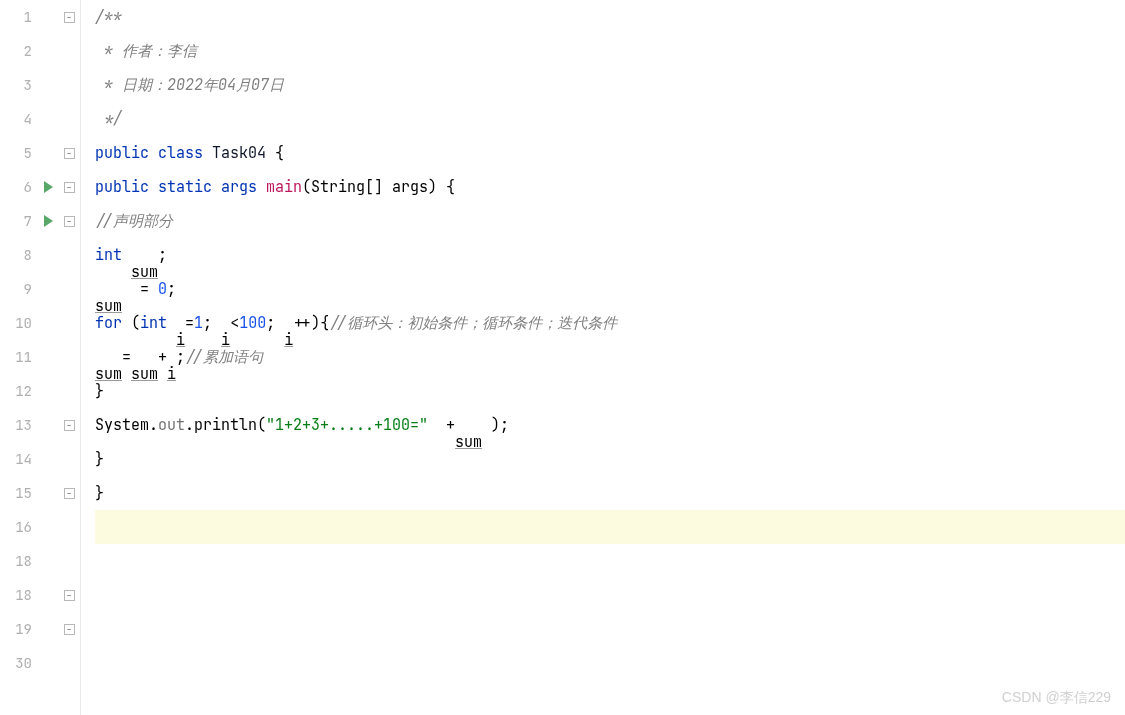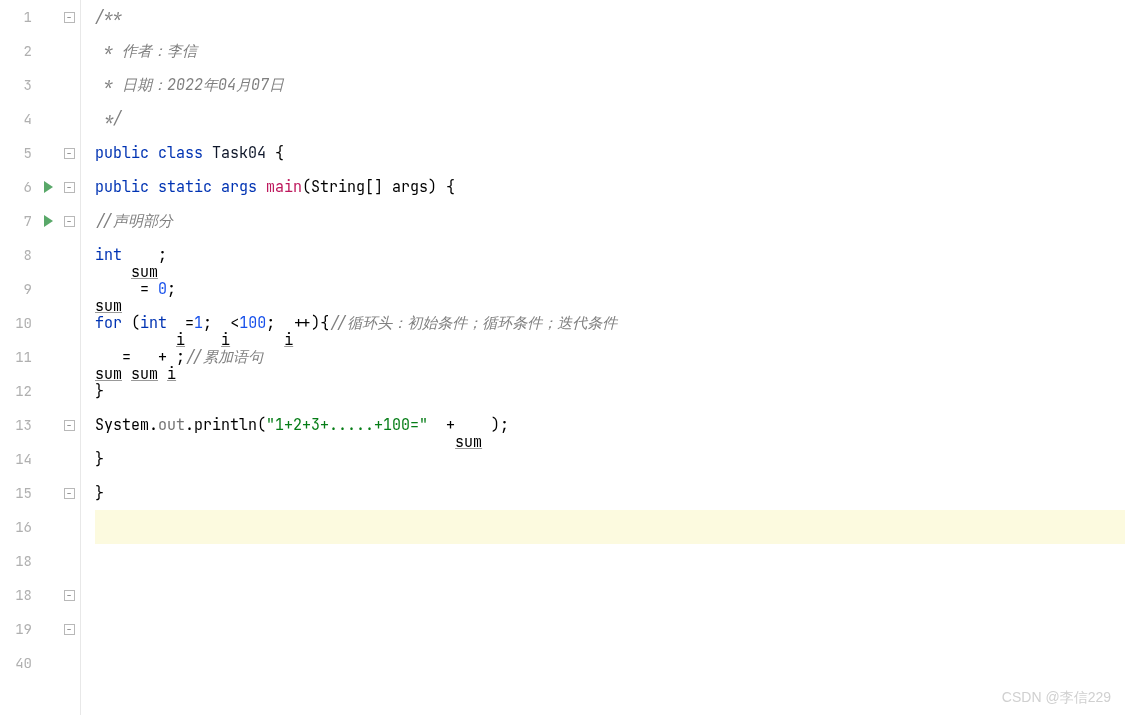--- a/index.html
+++ b/index.html
@@ -259,21 +259,21 @@
     </div>
     <div class="gutter-row">
       <div class="line-number">19</div>
       <div class="run-marker"></div>
       <div class="fold-col">
         <div class="fold-line" style="top: 0px;"></div>
         <div class="fold-toggle"></div>
       </div>
     </div>
     <div class="gutter-row">
-      <div class="line-number">40</div>
+      <div class="line-number">30</div>
       <div class="run-marker"></div>
       <div class="fold-col"></div>
     </div>
   </div>
 
 <div class="editor">
   <div class="code-line"><span class="c-comment">/**</span></div>
   <div class="code-line"><span class="c-comment"> * 作者：李信</span></div>
   <div class="code-line"><span class="c-comment"> * 日期：2022年04月07日</span></div>
   <div class="code-line"><span class="c-comment"> */</span></div>

